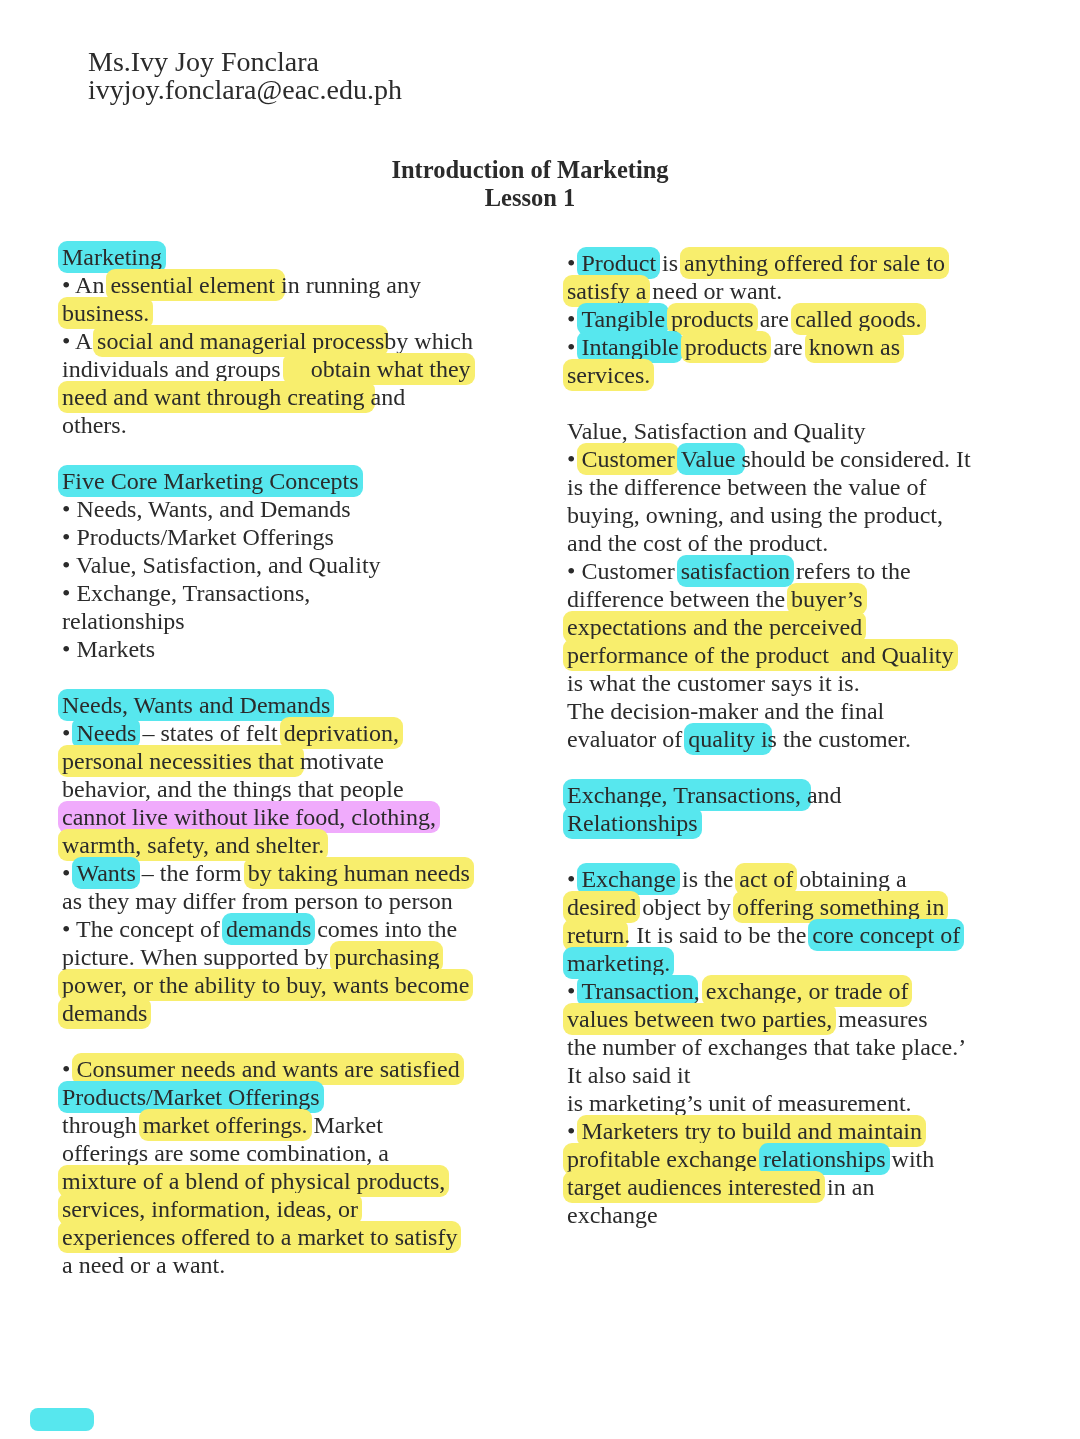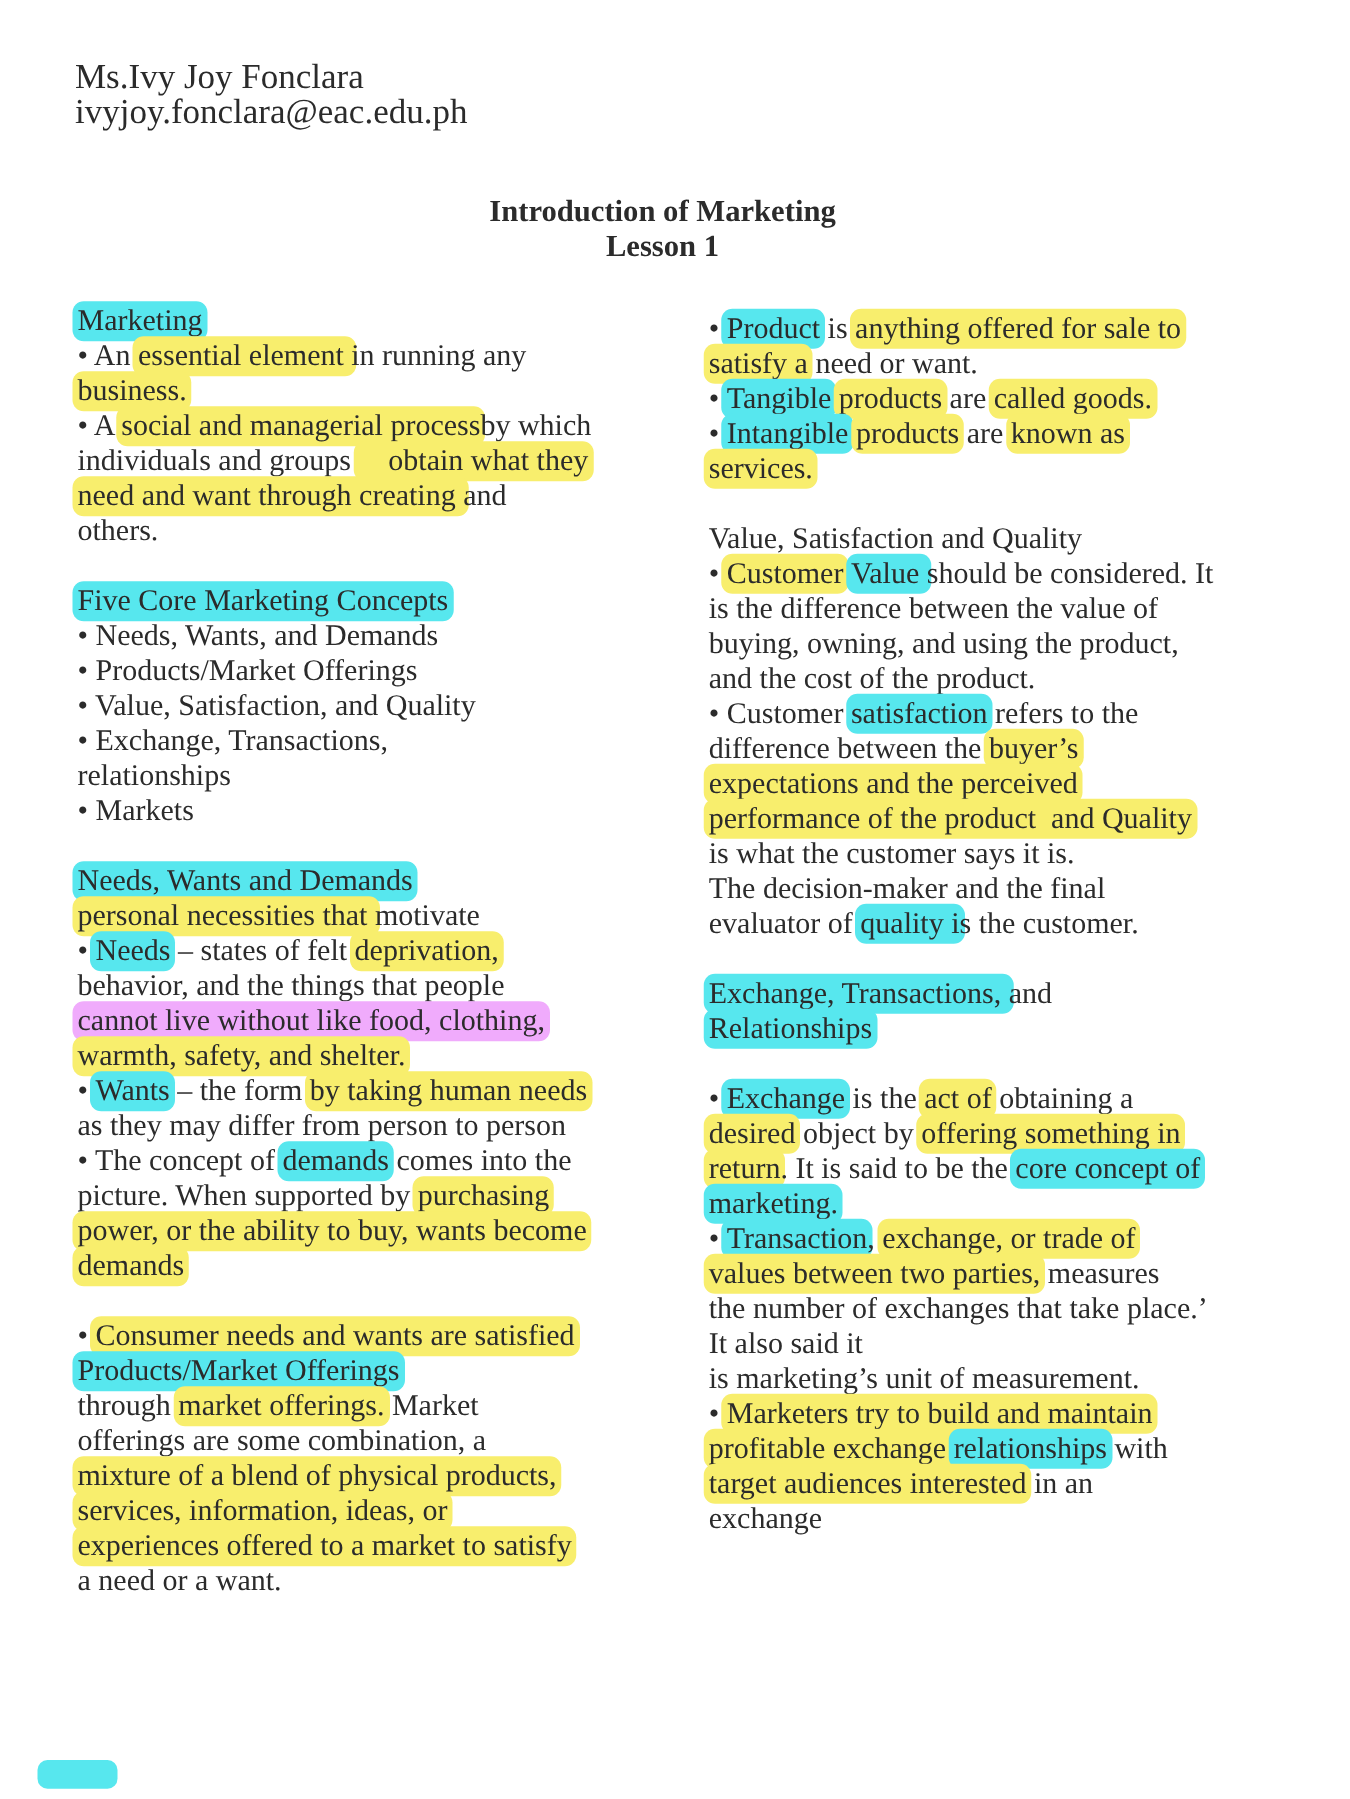--- a/index.html
+++ b/index.html
@@ -1,21 +1,21 @@
 <!DOCTYPE html>
 <html><head>
 <meta charset="utf-8">
 <style>
   html,body{margin:0;padding:0;}
   body{
     width:1080px;height:1439px;background:#ffffff;position:relative;
     font-family:"Liberation Serif","DejaVu Serif",serif;color:#2b2b2b;
     overflow:hidden;
   }
-  .hdr{position:absolute;left:60px;top:46px;}
+  .hdr{position:absolute;left:88px;top:46px;}
   .hdr .line{font-size:28px;line-height:32px;white-space:pre;}
   .title{position:absolute;left:0;top:156px;width:1060px;text-align:center;font-weight:bold;}
   .title .line{font-size:24.5px;line-height:28px;white-space:pre;}
   .col{position:absolute;}
   .col-left{left:62px;top:243px;width:492px;}
   .col-right{left:567px;top:249px;width:470px;}
   .block{margin:0 0 28px 0;}
   .block:last-child{margin-bottom:0;}
   .line{font-size:24px;line-height:28px;height:28px;white-space:pre;}
   .m-y, .m-c{
@@ -52,22 +52,22 @@
       <div class="line"><span class="m-c" style="background: rgb(87, 231, 238);">Five Core Marketing Concepts</span></div>
       <div class="line"><span>• Needs, Wants, and Demands</span></div>
       <div class="line"><span>• Products/Market Offerings</span></div>
       <div class="line"><span>• Value, Satisfaction, and Quality</span></div>
       <div class="line"><span>• Exchange, Transactions,</span></div>
       <div class="line"><span>relationships</span></div>
       <div class="line"><span>• Markets</span></div>
     </div>
     <div class="block">
       <div class="line"><span class="m-c" style="background: rgb(87, 231, 238);">Needs, Wants and Demands</span></div>
+      <div class="line"><span>• </span><span class="m-c" style="background: rgb(87, 231, 238);">Needs</span><span> – states of felt </span><span class="m-y" style="background: rgb(248, 238, 109);">deprivation,</span></div>
       <div class="line"><span class="m-y" style="background: rgb(248, 238, 109);">personal necessities that </span><span>motivate</span></div>
-      <div class="line"><span>• </span><span class="m-c" style="background: rgb(87, 231, 238);">Needs</span><span> – states of felt </span><span class="m-y" style="background: rgb(248, 238, 109);">deprivation,</span></div>
       <div class="line"><span>behavior, and the things that people</span></div>
       <div class="line"><span class="m-y" style="background: #f0abfc;">cannot live without like food, clothing,</span></div>
       <div class="line"><span class="m-y" style="background: rgb(248, 238, 109);">warmth, safety, and shelter.</span></div>
       <div class="line"><span>• </span><span class="m-c" style="background: rgb(87, 231, 238);">Wants</span><span> – the form </span><span class="m-y" style="background: rgb(248, 238, 109);">by taking human needs</span></div>
       <div class="line"><span>as they may differ from person to person</span></div>
       <div class="line"><span>• The concept of </span><span class="m-c" style="background: rgb(87, 231, 238);">demands</span><span> comes into the</span></div>
       <div class="line"><span>picture. When supported by </span><span class="m-y" style="background: rgb(248, 238, 109);">purchasing</span></div>
       <div class="line"><span class="m-y" style="background: rgb(248, 238, 109);">power, or the ability to buy, wants become</span></div>
       <div class="line"><span class="m-y" style="background: rgb(248, 238, 109);">demands</span></div>
     </div>

